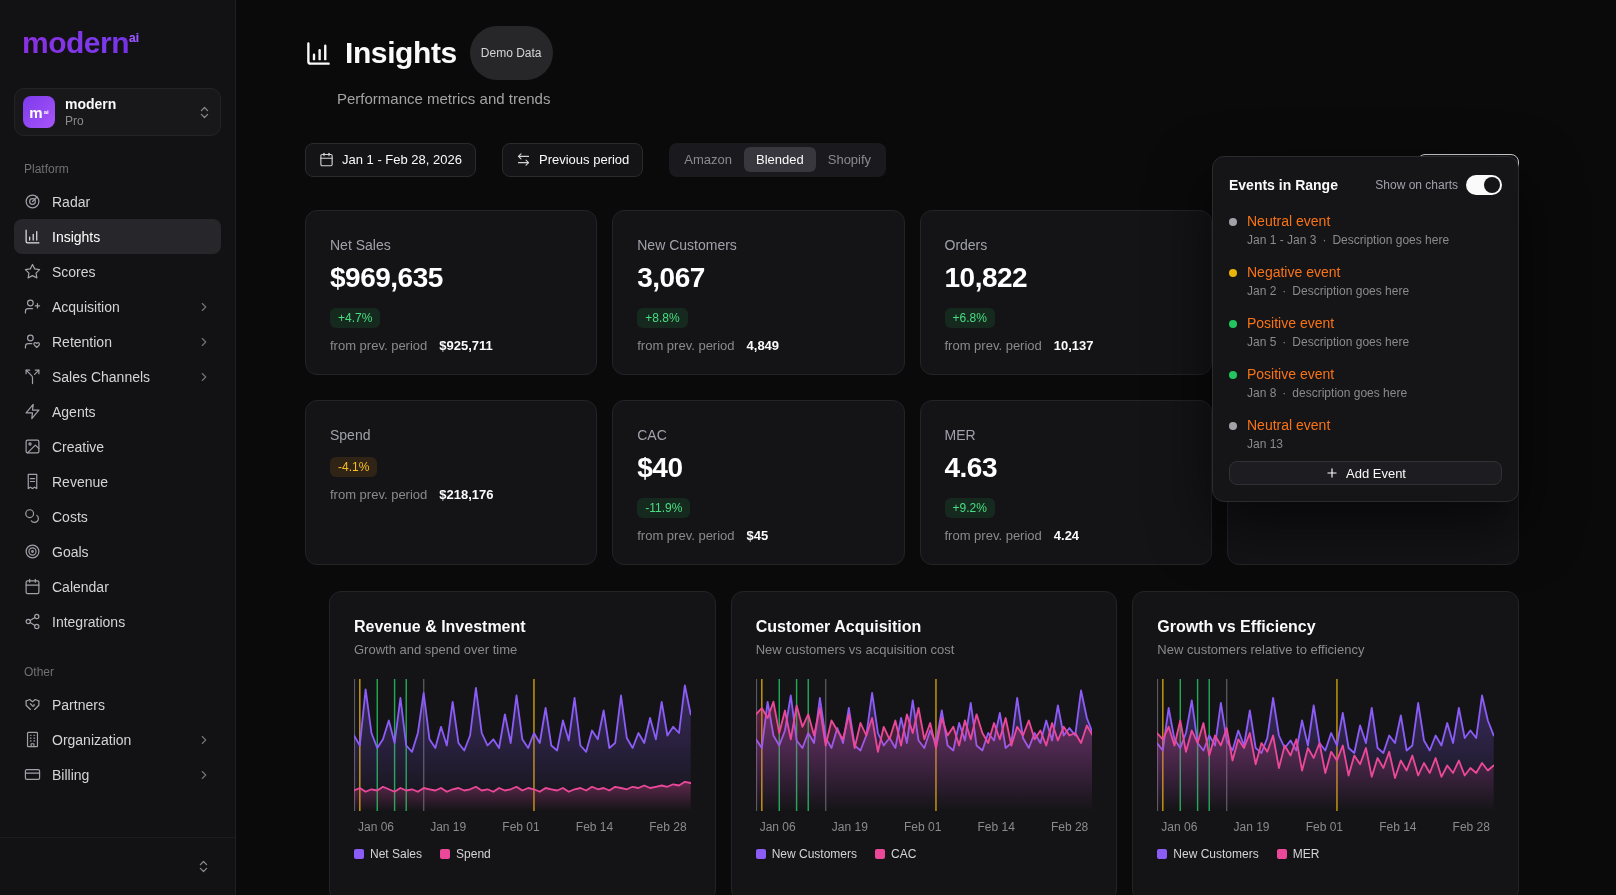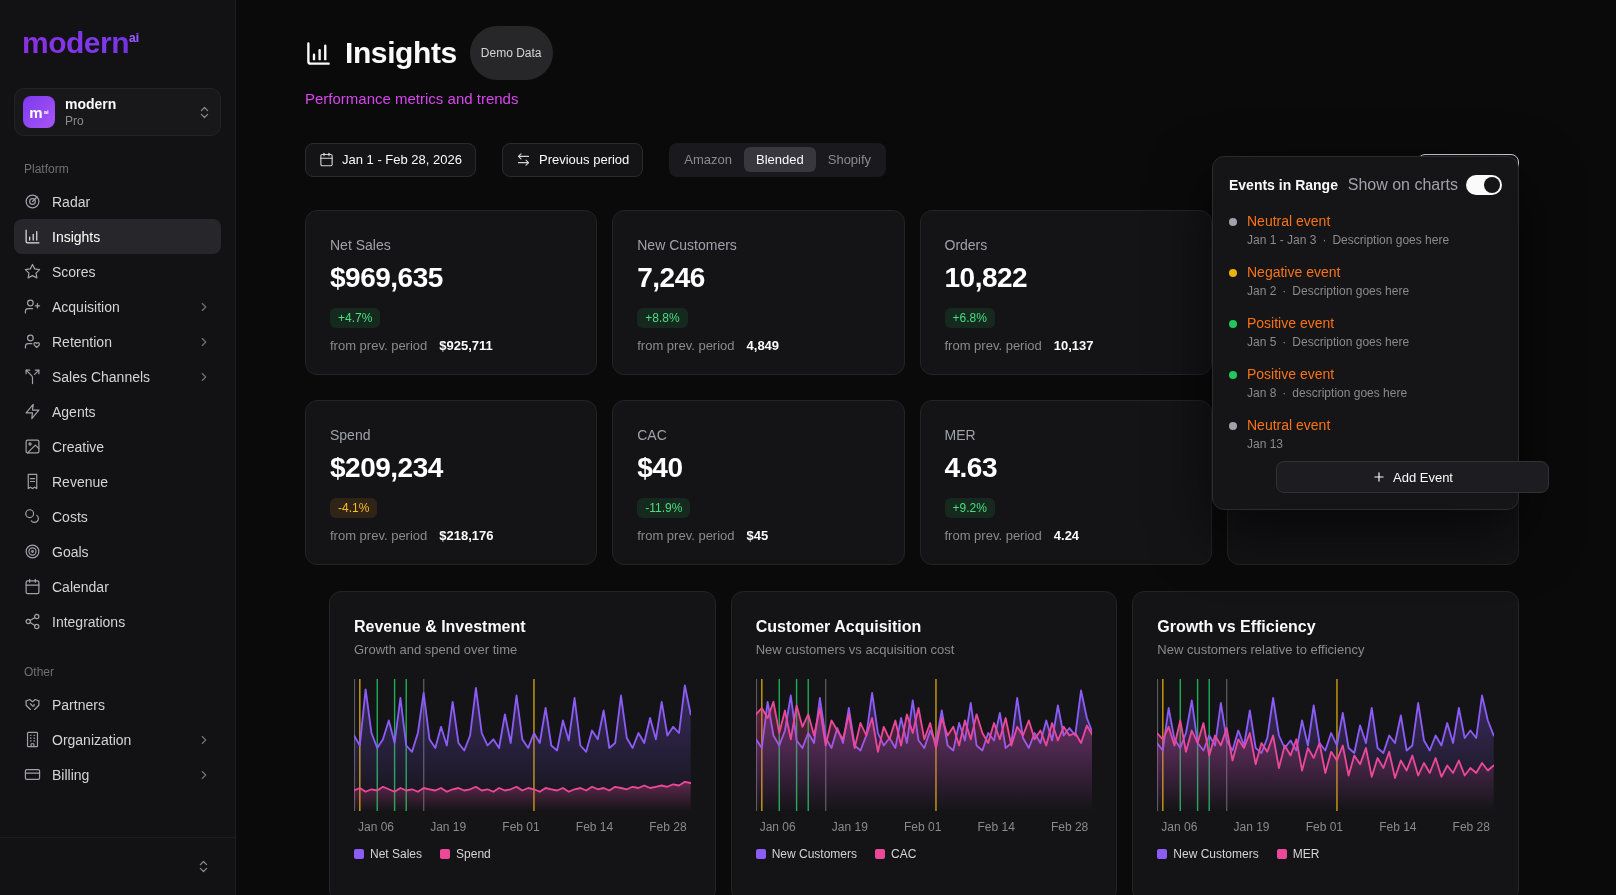--- a/index.html
+++ b/index.html
@@ -42,21 +42,21 @@
     display:flex; align-items:center; justify-content:flex-end; padding:0 18px;
     border-top:1px solid #1c1c20; }
   .collapse-btn { color:#8a8a8e; display:flex; cursor:pointer; padding:6px; border-radius:6px; }
 
   
   .main { flex:1; position:relative; padding:26px 97px 0 69px; }
   .header-row { display:flex; align-items:center; gap:13px; }
   .header-icon { display:flex; color:#fafafa; }
   .page-title { font-size:30px; font-weight:700; letter-spacing:-0.4px; }
   .demo-badge { background:#27272a; color:#d4d4d8; font-size:12px; padding:20px 11px; border-radius:999px; }
-  .subtitle { margin-top:10px; font-size:15px; color:#d946ef; }
+  .subtitle { margin-top:10px; font-size:15px; color:#a3a3a3;margin-left:32px; }
 
   .toolbar { margin-top:24px; display:flex; align-items:center;gap:16px; }
   .btn { display:flex; align-items:center; gap:8px; height:34px; padding:0 13px;
     background:#141417; border:1px solid #2a2a2f; border-radius:8px; font-size:13px; color:#fafafa; cursor:pointer; }
   .btn .icn { display:flex; color:#d4d4d8; }
   .btn + .btn { margin-left:10px; }
   .segmented { margin-left:10px; display:flex; align-items:center; background:#1a1a1e;
     border-radius:8px; padding:3px; height:34px; }
   .segment { font-size:13px; color:#8a8a8e; padding:5px 12px; border-radius:6px; cursor:pointer; }
   .segment.selected { background:#37373d; color:#fafafa; }
@@ -85,34 +85,34 @@
   .legend-item { display:flex; align-items:center; gap:6px; }
   .legend-swatch { width:10px; height:10px; border-radius:2px; display:inline-block; background:#555; }
 
   
   .popover { position:absolute; top:156px; right:97px; width:307px; z-index:20;
     background:#151518; border:1px solid #2a2a2f; border-radius:12px;
     box-shadow:0 24px 60px rgba(0,0,0,.65); padding:18px 16px 16px 16px; }
   .popover-header { display:flex; align-items:center; justify-content:space-between; }
   .popover-title { font-size:14px; font-weight:700; color:#fafafa; }
   .popover-toggle-wrap { display:flex; align-items:center; gap:8px; }
-  .toggle-label { font-size:16px; color:#a1a1aa; }
+  .toggle-label { font-size:12px; color:#a1a1aa; }
   .switch { width:36px; height:20px; border-radius:10px; background:#fafafa; position:relative; cursor:pointer; flex-shrink:0; }
   .switch::after { content:''; position:absolute; top:2px; right:2px; width:16px; height:16px;
     border-radius:50%; background:#151518; }
   .event-list { margin-top:18px; }
   .event-item { display:flex; gap:10px; margin-bottom:17px; cursor:pointer; }
   .event-dot { width:8px; height:8px; border-radius:50%; margin-top:5px; flex-shrink:0; }
   .dot-neutral { background:#a1a1aa; } .dot-negative { background:#eab308; } .dot-positive { background:#22c55e; }
   .event-title { font-size:14px; font-weight:500; color:#f97316; }
   .event-meta { margin-top:4px; font-size:12px; color:#8a8a8e; }
   .event-meta .sep { margin:0 6px; }
-  .add-event-btn { margin-top:4px; width:100%; height:32px; display:flex; align-items:center;
+  .add-event-btn { margin-top:4px; width:100%; height:24px; display:flex; align-items:center;
     justify-content:center; gap:7px; background:#1d1d21; border:1px solid #303036; border-radius:8px;
-    font-size:13px; color:#fafafa; cursor:pointer;margin-left:47px; }
+    font-size:13px; color:#fafafa; cursor:pointer; }
   .add-event-btn .icn { display:flex; color:#fafafa; }
 
   svg.ico { display:block; }
 </style>
 </head>
 <body>
 
 <div class="app">
 
   <aside class="sidebar">
@@ -401,35 +401,34 @@
 
     <div class="kpi-grid">
       <div class="kpi-card">
         <div class="kpi-label">Net Sales</div>
         <div class="kpi-value">$969,635</div>
         <div><span class="kpi-badge badge-positive">+4.7%</span></div>
         <div class="kpi-footer"><span>from prev. period</span><span class="kpi-prev">$925,711</span></div>
       </div>
       <div class="kpi-card">
         <div class="kpi-label">New Customers</div>
-        <div class="kpi-value">7,246</div>
+        <div class="kpi-value">3,067</div>
         <div><span class="kpi-badge badge-positive">+8.8%</span></div>
         <div class="kpi-footer"><span>from prev. period</span><span class="kpi-prev">4,849</span></div>
       </div>
       <div class="kpi-card">
         <div class="kpi-label">Orders</div>
         <div class="kpi-value">10,822</div>
         <div><span class="kpi-badge badge-positive">+6.8%</span></div>
         <div class="kpi-footer"><span>from prev. period</span><span class="kpi-prev">10,137</span></div>
       </div>
       <div class="kpi-card"></div>
 
       <div class="kpi-card">
         <div class="kpi-label">Spend</div>
-        <div class="kpi-value">$209,234</div>
         <div><span class="kpi-badge badge-negative">-4.1%</span></div>
         <div class="kpi-footer"><span>from prev. period</span><span class="kpi-prev">$218,176</span></div>
       </div>
       <div class="kpi-card">
         <div class="kpi-label">CAC</div>
         <div class="kpi-value">$40</div>
         <div><span class="kpi-badge badge-positive">-11.9%</span></div>
         <div class="kpi-footer"><span>from prev. period</span><span class="kpi-prev">$45</span></div>
       </div>
       <div class="kpi-card">

